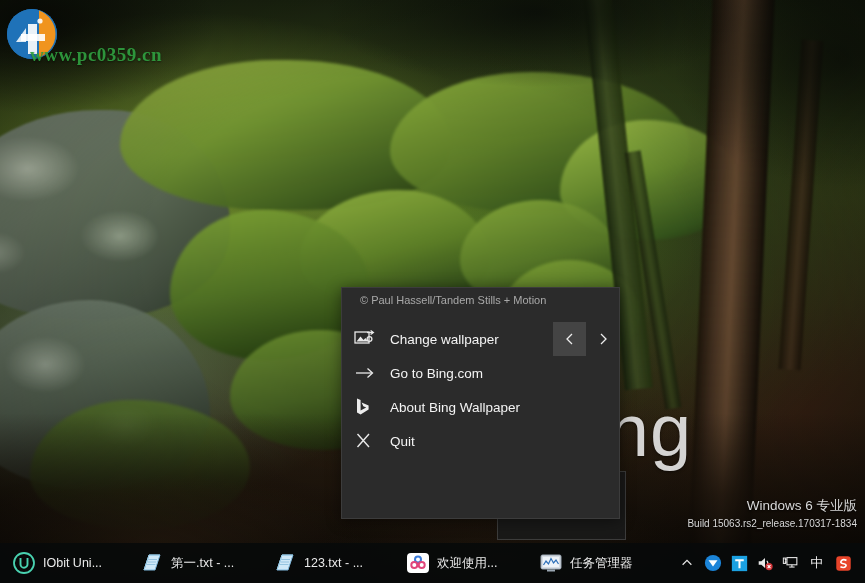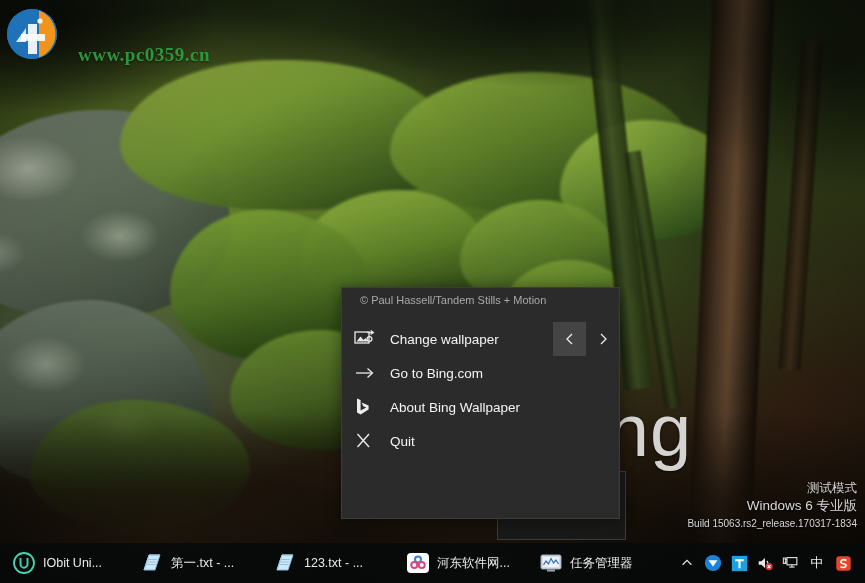--- a/index.html
+++ b/index.html
@@ -116,21 +116,21 @@
     position:absolute;left:56px;top:4px;
     font-size:30px;font-weight:700;color:#39b54a;
     font-family:"DejaVu Sans", sans-serif;
     text-shadow:0 1px 2px rgba(0,0,0,.55);
     letter-spacing:1px;opacity:.93;
   }
   #wm-url{
     position:absolute;left:24px;top:38px;
     font-size:19px;font-weight:700;color:#2f9e3f;
     font-family:"Liberation Serif", serif;letter-spacing:.5px;
-    text-shadow:0 1px 2px rgba(0,0,0,.5);opacity:.92;margin-left:48px;
+    text-shadow:0 1px 2px rgba(0,0,0,.5);opacity:.92;
   }
 
   
   #os-watermark{
     position:absolute;right:8px;bottom:50px;width:360px;
     text-align:right;color:#d8d8d8;
     font-family:"Liberation Sans", sans-serif;
     font-size:13.5px;line-height:18px;
     text-shadow:0 1px 2px rgba(0,0,0,.85);
     user-select:none;
@@ -253,21 +253,20 @@
       <rect x="22" y="16" width="9" height="30" fill="#ffffff" opacity=".9"></rect>
       <rect x="15" y="26" width="24" height="7" fill="#ffffff" opacity=".9"></rect>
       <path d="M10 34 L20 20 L20 34 Z" fill="#ffffff" opacity=".85"></path>
       <circle cx="34" cy="13" r="2.6" fill="#ffffff" opacity=".9"></circle>
     </svg>
   </div>
   <div id="wm-url">www.pc0359.cn</div>
 </div>
 
 <div id="os-watermark">
-  <div class="l1">测试模式</div>
   <div class="l2">Windows 6 专业版</div>
   <div class="l3">Build 15063.rs2_release.170317-1834</div>
 </div>
 
 <div id="tray-flyout">
   <div class="tray-fly-icon">
     <svg viewBox="0 0 26 26" width="26" height="26">
       <path d="M13 3 L22 6 V13 C22 18 18 22 13 23.5 C8 22 4 18 4 13 V6 Z" fill="#4a4a4a"></path>
       <path d="M13 4.5 L20.5 7 V13 C20.5 17.2 17.2 20.7 13 22 Z" fill="#5d5d5d"></path>
     </svg>
@@ -410,21 +409,21 @@
 
     <div class="tb-btn" style="width:115px;">
       <span class="tb-ico">
         <svg viewBox="0 0 24 24" width="24" height="24">
           <rect x="1" y="2" width="22" height="20" rx="4" fill="#ffffff"></rect>
           <circle cx="12" cy="8.5" r="3" fill="none" stroke="#3b7bd8" stroke-width="2"></circle>
           <circle cx="8.3" cy="14" r="3" fill="none" stroke="#e0457b" stroke-width="2"></circle>
           <circle cx="15.7" cy="14" r="3" fill="none" stroke="#e0457b" stroke-width="2"></circle>
         </svg>
       </span>
-      <span class="tb-txt">河东软件网...</span>
+      <span class="tb-txt">欢迎使用...</span>
       <span class="tb-underline"></span>
     </div>
 
     <div class="tb-btn" style="width:125px;">
       <span class="tb-ico">
         <svg viewBox="0 0 24 24" width="24" height="24">
           <rect x="2" y="4" width="20" height="14" rx="1.5" fill="#d7dde4" stroke="#9aa6b2" stroke-width="1"></rect>
           <rect x="4" y="6" width="16" height="10" fill="#eef3f8"></rect>
           <path d="M4.5 14 L7 10 L9.5 13 L12 7.5 L14.5 12 L17 9 L19.5 13" fill="none" stroke="#2d6fb8" stroke-width="1.2"></path>
           <rect x="8" y="18.5" width="8" height="2" fill="#9aa6b2"></rect>

